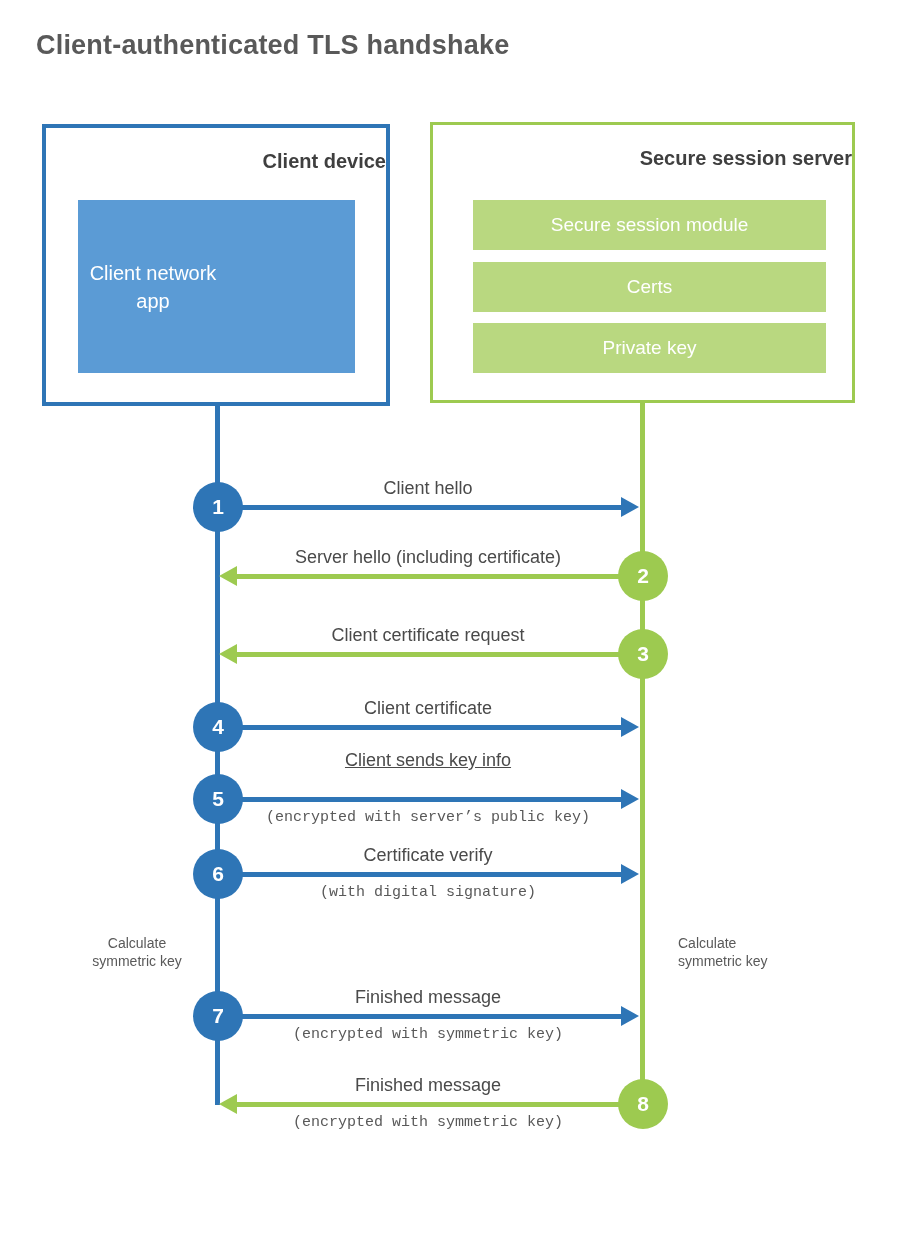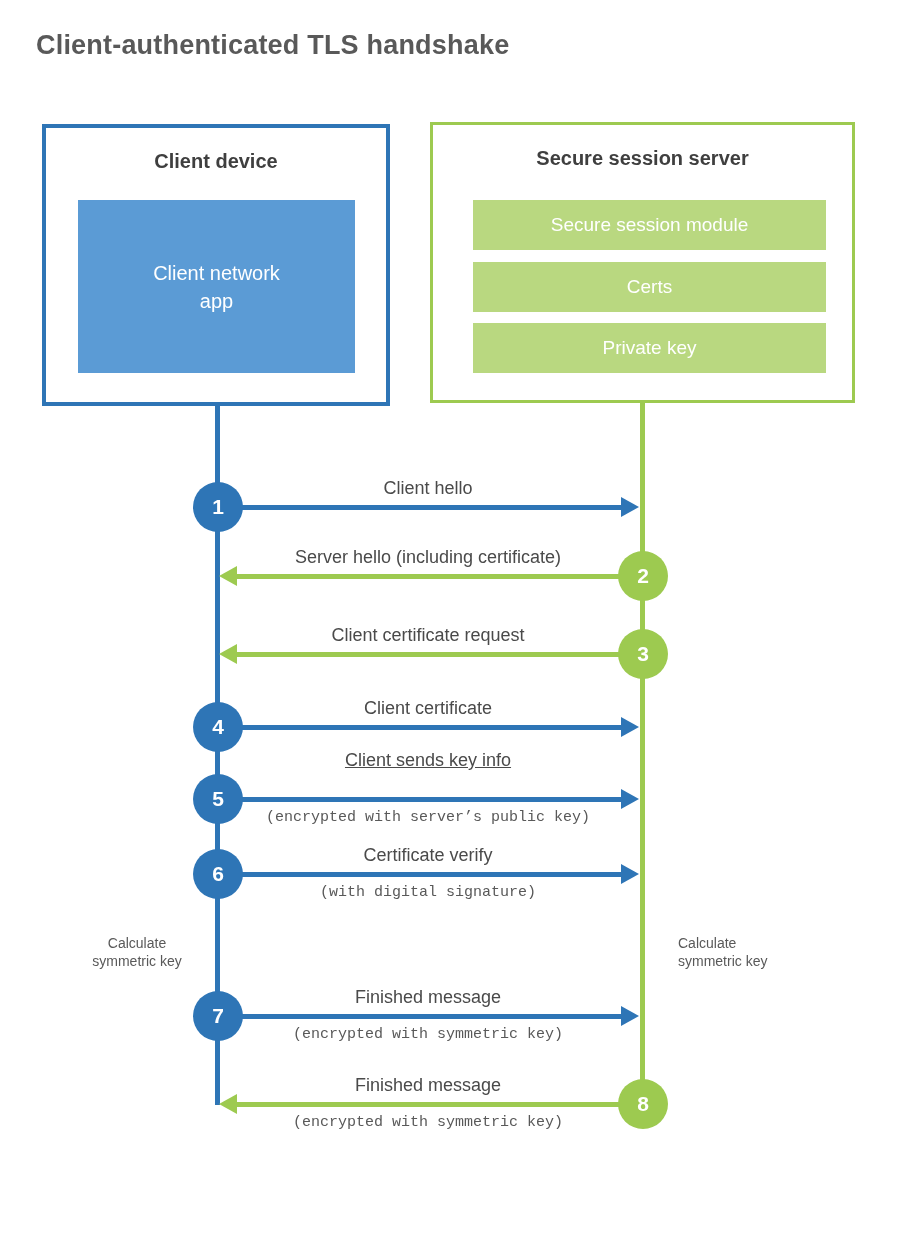--- a/index.html
+++ b/index.html
@@ -10,23 +10,23 @@
   *{margin:0;padding:0;box-sizing:border-box;}
   html,body{background:#ffffff;}
   body{font-family:"Liberation Sans", sans-serif;}
   .canvas{position:relative;width:900px;height:1256px;background:#fff;overflow:hidden;}
   .page-title{position:absolute;left:36px;top:30px;font-size:27px;font-weight:700;color:var(--ink-soft);letter-spacing:.2px;}
 
   
   .actor-box{position:absolute;background:#fff;}
   .client-box{left:42px;top:124px;width:348px;height:282px;border:4px solid var(--blue);}
   .server-box{left:430px;top:122px;width:425px;height:281px;border:3px solid var(--green);}
-  .box-title{position:absolute;left:0;right:0;top:22px;text-align:center;font-size:20px;font-weight:700;color:var(--box-title);}
+  .box-title{position:absolute;left:0;right:0;top:22px;text-align:right;font-size:20px;font-weight:700;color:var(--box-title);}
   .client-app{position:absolute;left:78px;top:200px;width:277px;height:173px;background:var(--blue-light);
-    display:flex;align-items:center;justify-content:center;text-align:center;color:#fff;font-size:20px;line-height:28px;}
+    display:flex;align-items:center;text-align:center;color:#fff;font-size:20px;line-height:28px;}
   .client-app span{display:block;max-width:150px;}
   .server-bar{position:absolute;left:473px;width:353px;height:50px;background:var(--green-light);
     display:flex;align-items:center;justify-content:center;color:#fff;font-size:19px;}
 
   
   .vline{position:absolute;width:5px;top:403px;}
   .vline.blue{left:215px;height:702px;background:var(--blue);}
   .vline.green{left:640px;height:701px;background:var(--green);}
 
   

